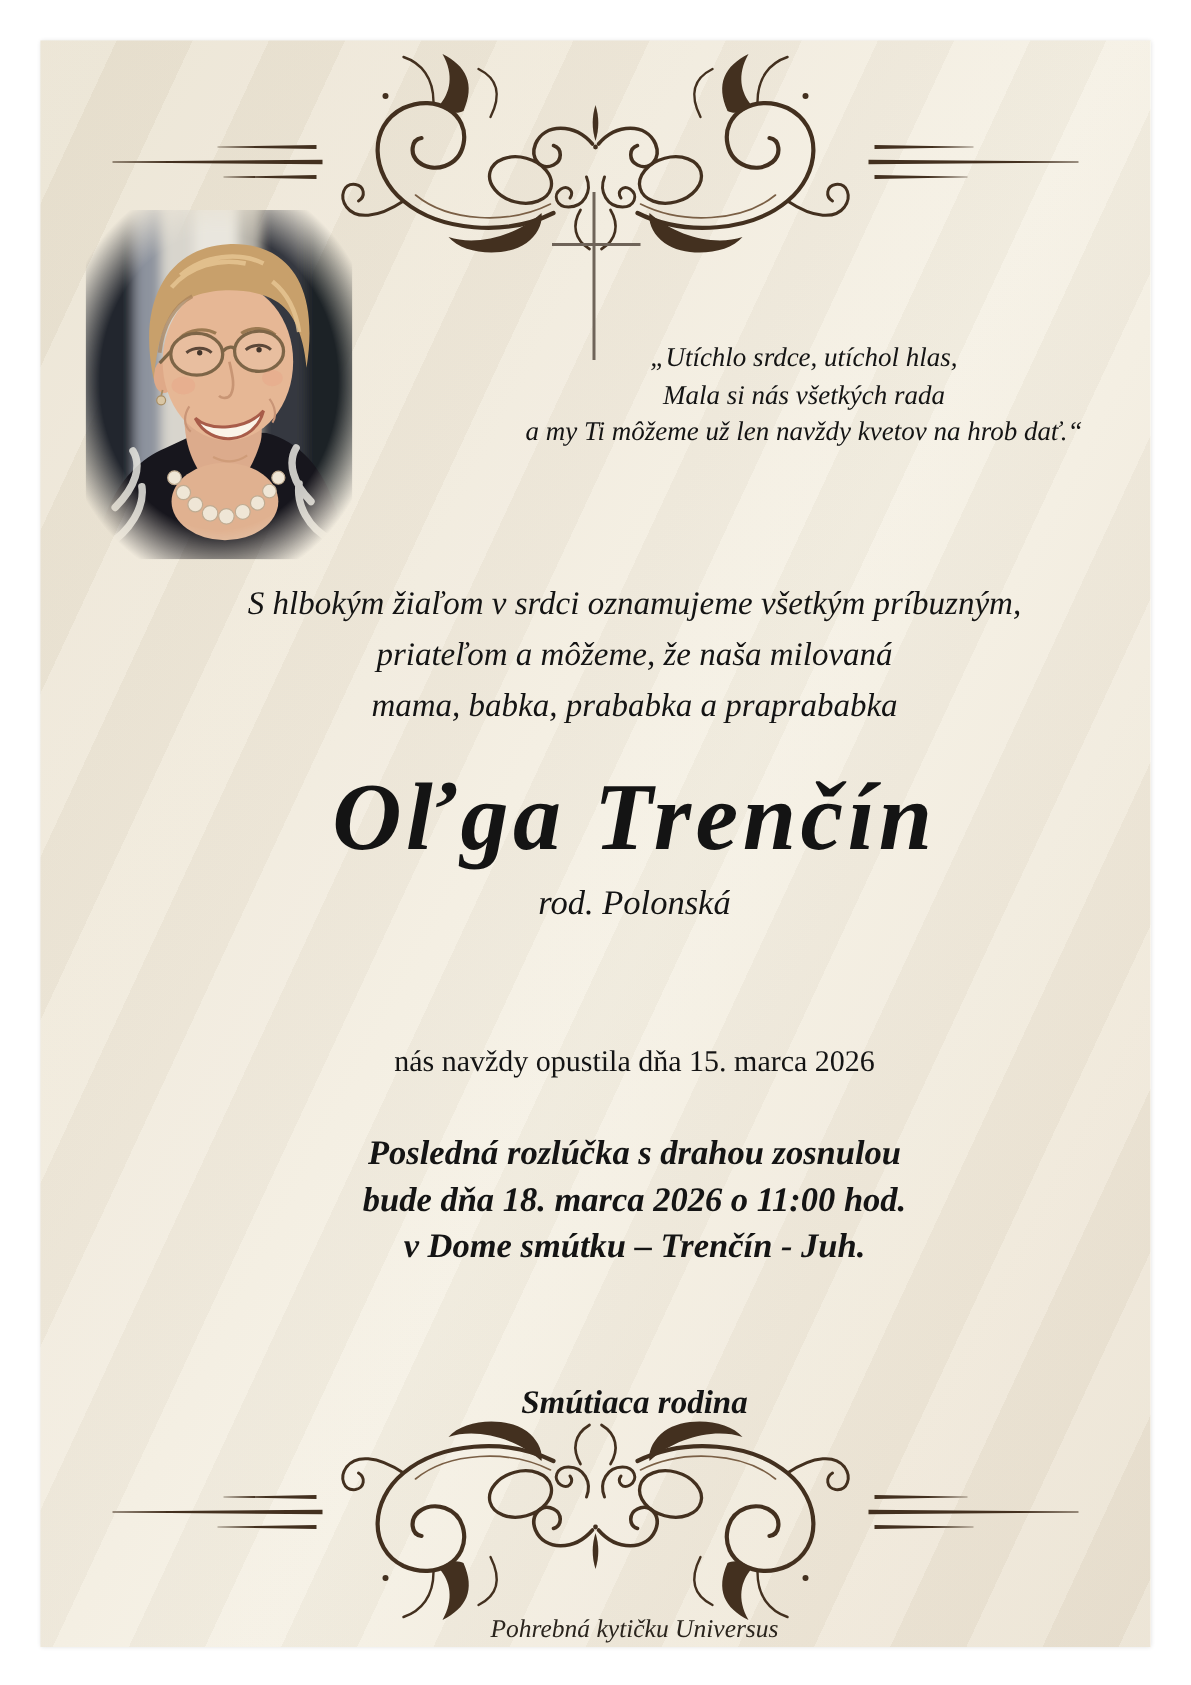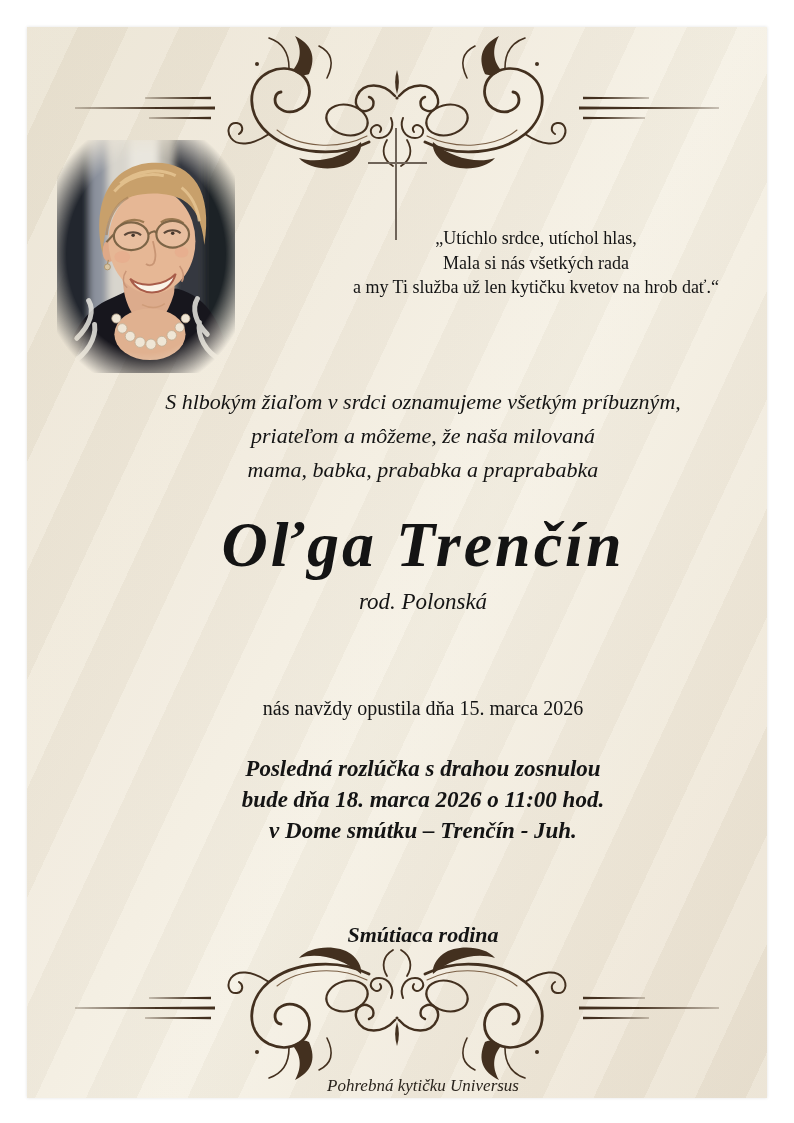--- a/index.html
+++ b/index.html
@@ -8,21 +8,21 @@
 
   .card{position:absolute;left:27px;top:27px;width:740px;height:1071px;
         background:
           repeating-linear-gradient(115deg, rgba(255,255,255,0.16) 0 46px, rgba(0,0,0,0.015) 46px 92px),
           linear-gradient(118deg,#e9e1cf 0%,#f0e9da 34%,#f4efe2 55%,#eee6d6 82%,#e9e0cf 100%);
         box-shadow:0 0 3px rgba(0,0,0,0.12);}
 
   .abs{position:absolute;left:27px;width:792px;text-align:center;}
 
   .quote{position:absolute;left:305px;top:226px;width:462px;text-align:center;
-         font-size:18px;line-height:24.5px;}
+         font-style:italic;font-size:18px;line-height:24.5px;}
 
   .announcement{top:385px;font-style:italic;font-size:22px;line-height:34px;}
 
   .name{top:510px;font-style:italic;font-weight:bold;font-size:64px;line-height:70px;
         letter-spacing:3px;}
   .maiden{top:589px;font-style:italic;font-size:23px;}
 
   .passing{top:693px;font-size:20px;line-height:31px;}
 
   .farewell{top:753px;font-style:italic;font-weight:bold;font-size:23px;line-height:31px;}
@@ -162,21 +162,21 @@
       <ellipse cx="66" cy="118" rx="8" ry="6" fill="#e8a184" opacity="0.35"></ellipse>
       <ellipse cx="126" cy="113" rx="7" ry="5.5" fill="#e8a184" opacity="0.35"></ellipse>
       <path d="M86,166 C94,170 102,170 109,165" stroke="#cf9c79" stroke-width="1.5" fill="none"></path>
     </g>
   </svg>
 </div>
 
 <div class="quote">
   <div>„Utíchlo srdce, utíchol hlas,</div>
   <div>Mala si nás všetkých rada</div>
-  <div>a my Ti služba už len kytičku kvetov na hrob dať.“</div>
+  <div>a my Ti môžeme už len navždy kvetov na hrob dať.“</div>
 </div>
 
 <div class="abs announcement">
   <div>S hlbokým žiaľom v srdci oznamujeme všetkým príbuzným,</div>
   <div>priateľom a môžeme, že naša milovaná</div>
   <div>mama, babka, prababka a praprababka</div>
 </div>
 
 <div class="abs name">Oľga Trenčín</div>
 <div class="abs maiden">rod. Polonská</div>

